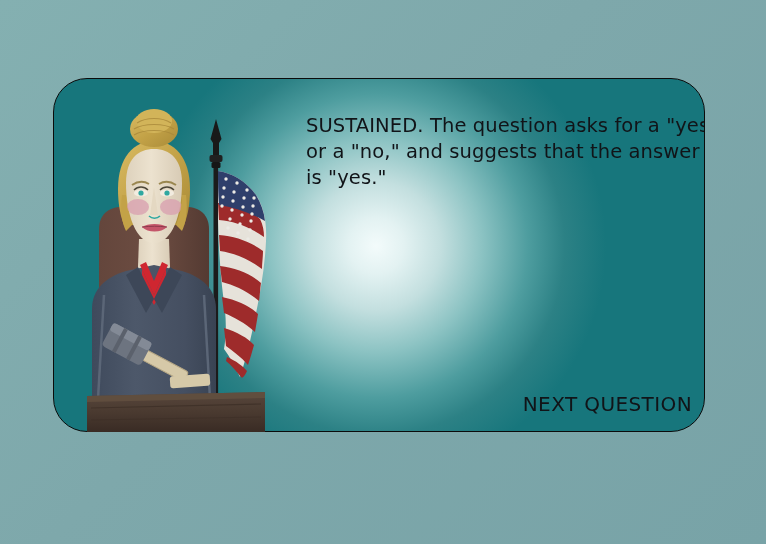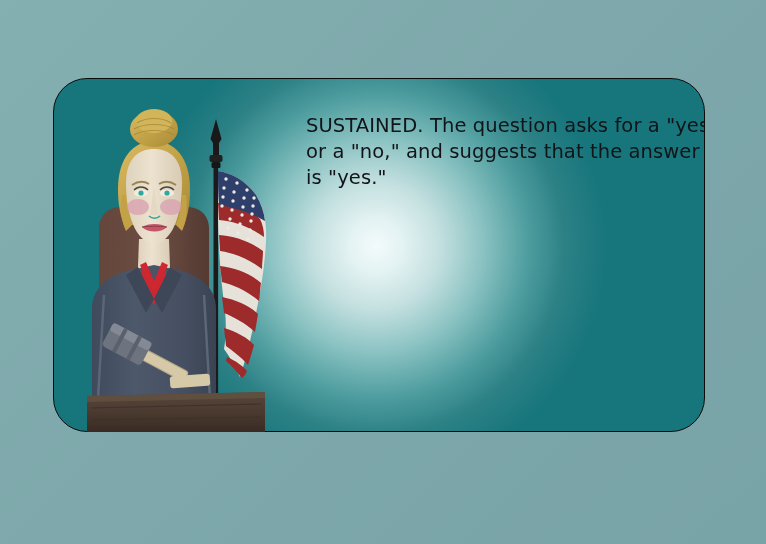--- a/index.html
+++ b/index.html
@@ -263,20 +263,21 @@
         </g>
       </svg>
     </div>
 
     <div id="ruling-text">
       <span class="ln">SUSTAINED. The question asks for a "yes"</span>
       <span class="ln">or a "no," and suggests that the answer</span>
       <span class="ln">is "yes."</span>
     </div>
 
+    <div id="next-question">NEXT QUESTION</div>
   </div>
 
   <div id="bench-outer">
     <svg width="182" height="42" viewBox="0 0 182 42" xmlns="http://www.w3.org/2000/svg">
       <defs>
         <linearGradient id="benchG2" x1="0" y1="0" x2="0" y2="1">
           <stop offset="0%" stop-color="#57463b"></stop>
           <stop offset="50%" stop-color="#4a3a30"></stop>
           <stop offset="100%" stop-color="#392b24"></stop>
         </linearGradient>

